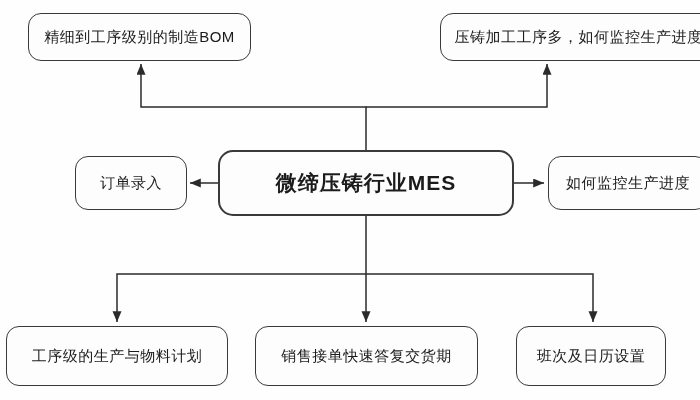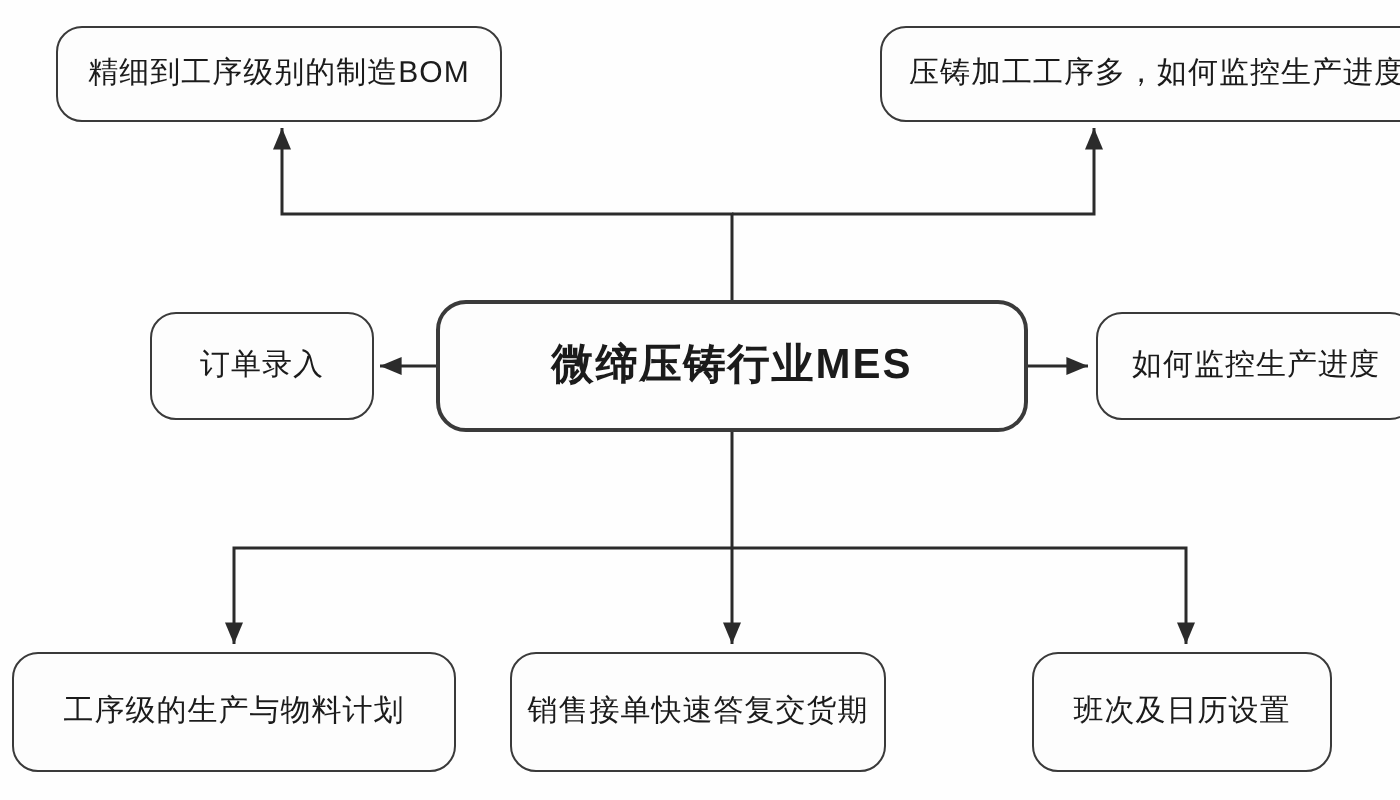--- a/index.html
+++ b/index.html
@@ -97,21 +97,21 @@
   </div>
 
   <div class="node" style="left:548px; top:156px; width:160px; height:54px; font-size:15px;">
     <span class="node-label">如何监控生产进度</span>
   </div>
 
   <div class="node" style="left:6px; top:326px; width:222px; height:60px; font-size:15px;">
     <span class="node-label">工序级的生产与物料计划</span>
   </div>
 
-  <div class="node" style="left:255px; top:326px; width:188px; height:60px; font-size:15px;">
+  <div class="node" style="left:255px; top:326px; width:223px; height:60px; font-size:15px;">
     <span class="node-label">销售接单快速答复交货期</span>
   </div>
 
   <div class="node" style="left:516px; top:326px; width:150px; height:60px; font-size:15px;justify-content:center;">
     <span class="node-label">班次及日历设置</span>
   </div>
 
 </div>
 
 </body></html>

